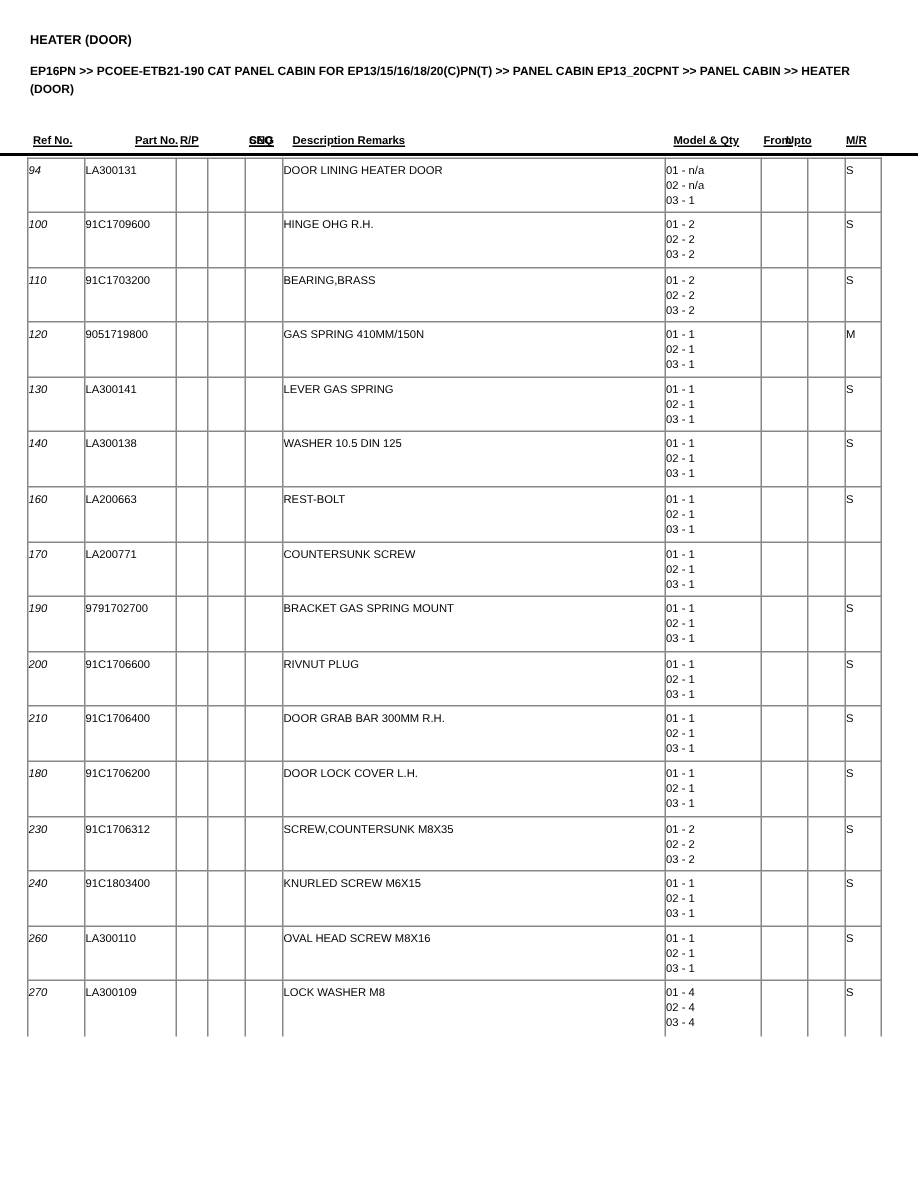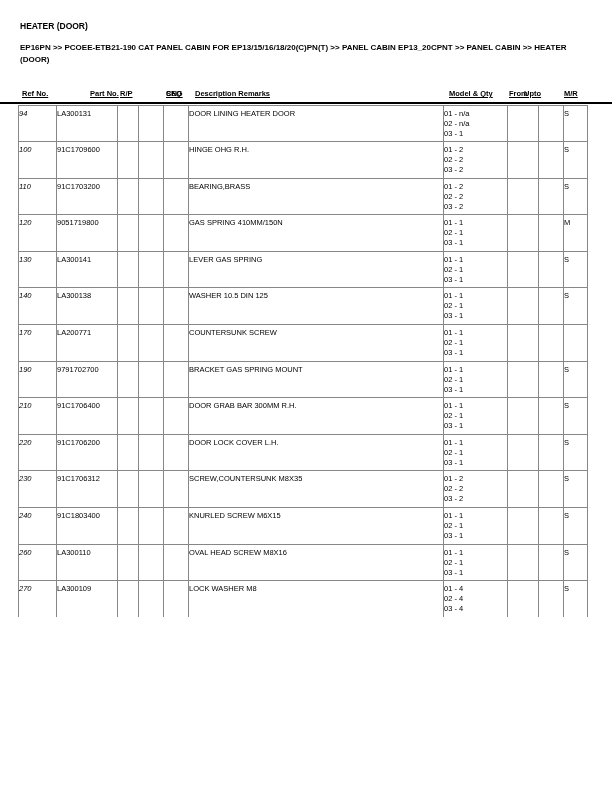--- a/index.html
+++ b/index.html
@@ -184,20 +184,36 @@
               <div>01 - 1</div>
               <div>02 - 1</div>
               <div>03 - 1</div>
             </td>
       <td class="c-from"></td>
       <td class="c-upto"></td>
       <td class="c-mr">S</td>
     </tr>
 
 
+    <tr>
+      <td class="c-ref">160</td>
+      <td class="c-part">LA200663</td>
+      <td class="c-rp"></td>
+      <td class="c-seq"></td>
+      <td class="c-cng"></td>
+      <td class="c-desc">REST-BOLT</td>
+      <td class="c-qty">
+              <div>01 - 1</div>
+              <div>02 - 1</div>
+              <div>03 - 1</div>
+            </td>
+      <td class="c-from"></td>
+      <td class="c-upto"></td>
+      <td class="c-mr">S</td>
+    </tr>
 
     <tr>
       <td class="c-ref">170</td>
       <td class="c-part">LA200771</td>
       <td class="c-rp"></td>
       <td class="c-seq"></td>
       <td class="c-cng"></td>
       <td class="c-desc">COUNTERSUNK SCREW</td>
       <td class="c-qty">
               <div>01 - 1</div>
@@ -219,40 +235,56 @@
       <td class="c-qty">
               <div>01 - 1</div>
               <div>02 - 1</div>
               <div>03 - 1</div>
             </td>
       <td class="c-from"></td>
       <td class="c-upto"></td>
       <td class="c-mr">S</td>
     </tr>
 
+    <tr>
+      <td class="c-ref">200</td>
+      <td class="c-part">91C1706600</td>
+      <td class="c-rp"></td>
+      <td class="c-seq"></td>
+      <td class="c-cng"></td>
+      <td class="c-desc">RIVNUT PLUG</td>
+      <td class="c-qty">
+              <div>01 - 1</div>
+              <div>02 - 1</div>
+              <div>03 - 1</div>
+            </td>
+      <td class="c-from"></td>
+      <td class="c-upto"></td>
+      <td class="c-mr">S</td>
+    </tr>
 
     <tr>
       <td class="c-ref">210</td>
       <td class="c-part">91C1706400</td>
       <td class="c-rp"></td>
       <td class="c-seq"></td>
       <td class="c-cng"></td>
       <td class="c-desc">DOOR GRAB BAR 300MM R.H.</td>
       <td class="c-qty">
               <div>01 - 1</div>
               <div>02 - 1</div>
               <div>03 - 1</div>
             </td>
       <td class="c-from"></td>
       <td class="c-upto"></td>
       <td class="c-mr">S</td>
     </tr>
 
     <tr>
-      <td class="c-ref">220</td>
+      <td class="c-ref">180</td>
       <td class="c-part">91C1706200</td>
       <td class="c-rp"></td>
       <td class="c-seq"></td>
       <td class="c-cng"></td>
       <td class="c-desc">DOOR LOCK COVER L.H.</td>
       <td class="c-qty">
               <div>01 - 1</div>
               <div>02 - 1</div>
               <div>03 - 1</div>
             </td>

